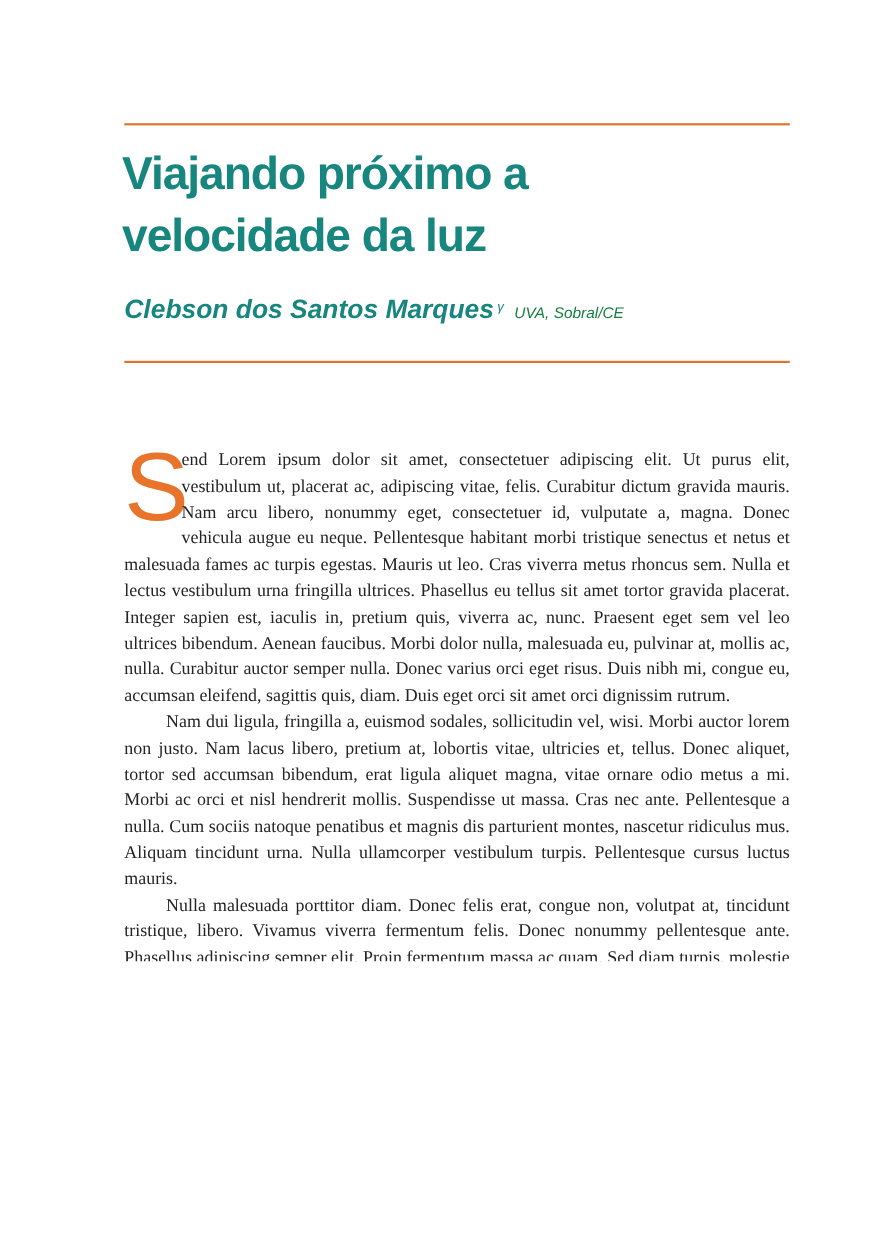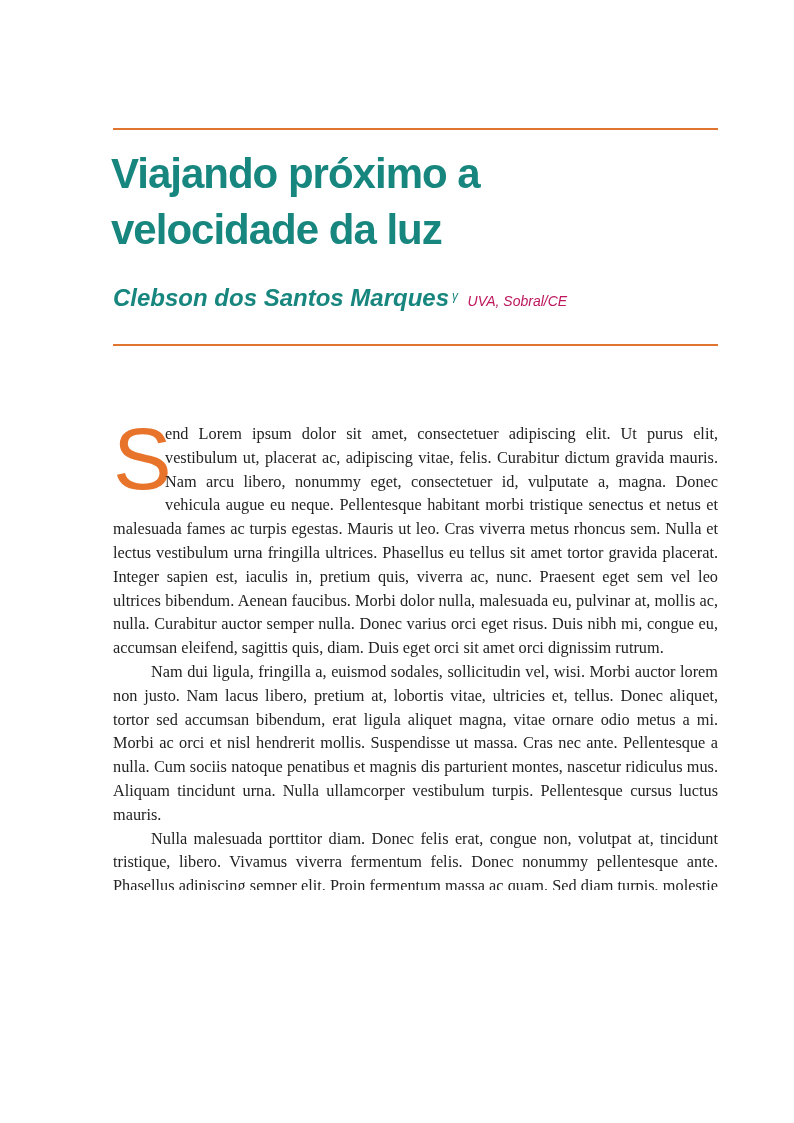--- a/index.html
+++ b/index.html
@@ -3,21 +3,21 @@
 <meta charset="utf-8">
 <style>
   html, body { margin: 0; padding: 0; background: #ffffff; }
   .page {
     position: relative;
     width: 794px;
     height: 874px;
     background: #ffffff;
     font-family: "Liberation Serif", serif;
     overflow: hidden;
-    margin: 16px auto;
+    margin: 0 auto;
   }
   .rule {
     position: absolute;
     left: 113px;
     width: 605px;
     height: 2px;
     background: #DF752F;
     border: none;
     margin: 0;
     padding: 0;
@@ -51,21 +51,21 @@
     color: #17867E;
   }
   .author-mark {
     font-size: 12px;
     color: #17867E;
     vertical-align: super;
     margin-left: 3px;
   }
   .affiliation {
     font-size: 14px;
-    color: #be185d;
+    color: #15803d;
     margin-left: 5px;
   }
   .body-text {
     position: absolute;
     left: 113px;
     top: 406px;
     width: 605px;
     font-size: 16.3px;
     line-height: 23.8px;
     color: #232323;

